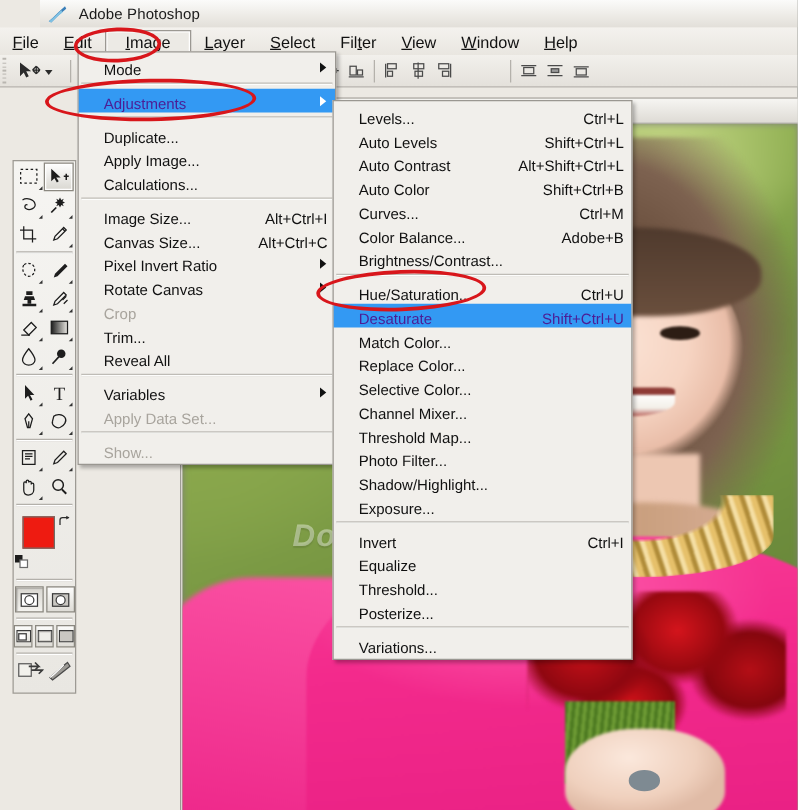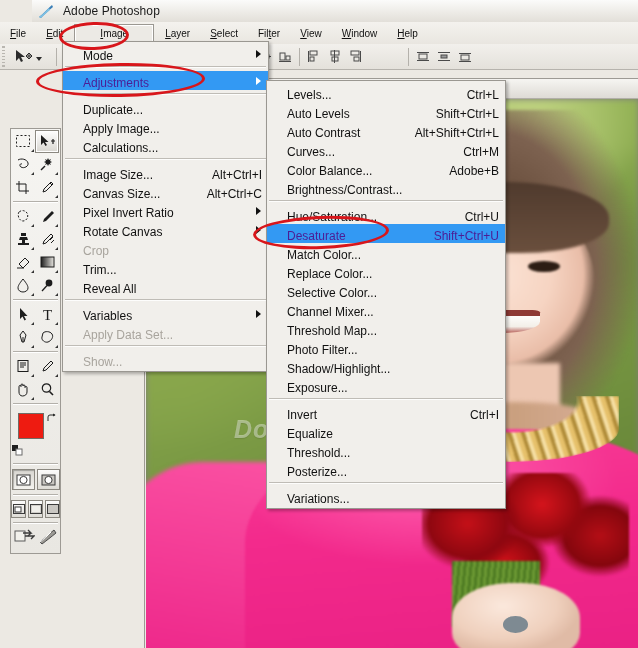--- a/index.html
+++ b/index.html
@@ -26,26 +26,26 @@
   }
 
   
   .menubar{
     position:absolute;left:0;top:22px;width:638px;height:22px;
     background:linear-gradient(#f4f2ee,#e9e6e0);
     display:flex;align-items:center;
     border-bottom:1px solid #c8c5bf;
   }
   .menu-item{
-    font-size:10px;color:#111;padding:2px 9px;margin:12px 1px;
+    font-size:13px;color:#111;padding:2px 9px;margin:12px 1px;
     line-height:15px;white-space:nowrap;
   }
   .menu-item u{text-decoration:underline;}
   .menu-item.active{
-    background:#eceae5;border:1px solid #9b9892;padding:1px 25px;
+    background:#eceae5;border:1px solid #9b9892;padding:1px 15px;
     box-shadow:inset 0 0 0 1px #fff;
   }
 
   
   .optionsbar{
     position:absolute;left:0;top:44px;width:638px;height:25px;
     background:linear-gradient(#f2f0ec,#e4e1db);
     border-bottom:1px solid #b6b3ad;
     display:flex;align-items:center;
   }
@@ -676,20 +676,24 @@
     </div>
     <div class="mrow">
       <span class="lbl">Auto Levels</span>
       <span class="sc">Shift+Ctrl+L</span>
     </div>
     <div class="mrow">
       <span class="lbl">Auto Contrast</span>
       <span class="sc">Alt+Shift+Ctrl+L</span>
     </div>
     <div class="mrow">
+      <span class="lbl">Auto Color</span>
+      <span class="sc">Shift+Ctrl+B</span>
+    </div>
+    <div class="mrow">
       <span class="lbl">Curves...</span>
       <span class="sc">Ctrl+M</span>
     </div>
     <div class="mrow">
       <span class="lbl">Color Balance...</span>
       <span class="sc">Adobe+B</span>
     </div>
     <div class="mrow">
       <span class="lbl">Brightness/Contrast...</span>
     </div>

